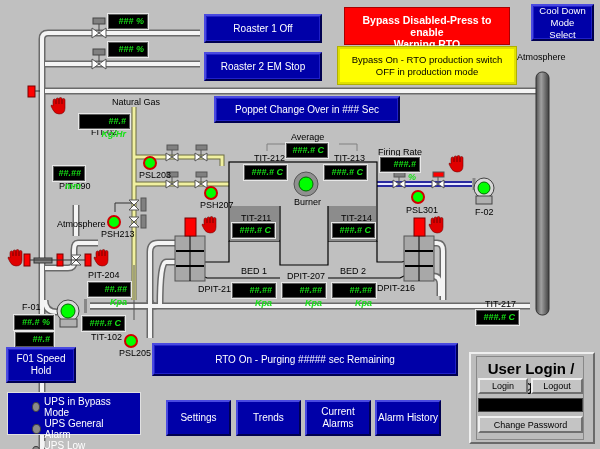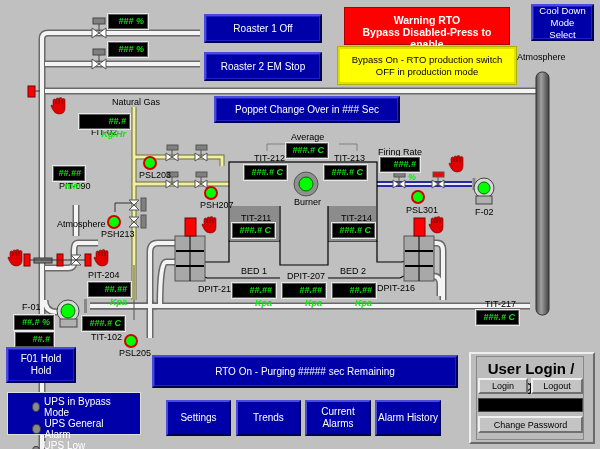--- a/index.html
+++ b/index.html
@@ -205,22 +205,22 @@
       <span>Roaster 1 Off</span>
     </div>
 </div>
 <div class="bbtn" style="left:204px;top:52px;width:118px;height:29px;">
   <div class="in">
       <span>Roaster 2 EM Stop</span>
     </div>
 </div>
 
 <div class="abs" style="left:344px;top:7px;width:166px;height:38px;background:#ff0000;color:#fff;font-weight:bold;font-size:10.5px;text-align:center;line-height:12px;box-sizing:border-box;border:1px solid #a00;padding-top:6px;cursor:pointer;">
+  <div>Bypass Disabled-Press to enable</div>
   <div>Warning RTO</div>
-  <div>Bypass Disabled-Press to enable</div>
 </div>
 
 <div class="abs" style="left:338px;top:47px;width:178px;height:37px;background:#ffff00;color:#000;font-size:9.5px;text-align:center;line-height:12px;box-sizing:border-box;border:2px solid #e0e000;outline:1px solid #b0b000;padding-top:5px;">
   <div>Bypass On - RTO production switch</div>
   <div>OFF in production mode</div>
 </div>
 
 <div class="bbtn" style="left:531px;top:4px;width:63px;height:37px;">
   <div class="in" style="flex-direction:column;font-size:9.5px;">
     <span>Cool Down</span>
@@ -276,26 +276,26 @@
 <div class="lcd" style="left:232px;top:283px;width:44px;">##.## Kpa</div>
 <div class="lcd" style="left:282px;top:283px;width:44px;">##.## Kpa</div>
 <div class="lcd" style="left:332px;top:283px;width:44px;">##.## Kpa</div>
 <div class="lcd" style="left:476px;top:310px;width:43px;">###.# C</div>
 <div class="lcd" style="left:14px;top:315px;width:40px;">##.# %</div>
 <div class="lcd" style="left:15px;top:332px;width:39px;">##.# Amp</div>
 <div class="lcd" style="left:82px;top:316px;width:43px;">###.# C</div>
 
 <div class="bbtn" style="left:6px;top:347px;width:70px;height:36px;">
   <div class="in" style="flex-direction:column;">
-    <span>F01 Hold</span>
+    <span>F01 Speed</span>
     <span>Hold</span>
   </div>
 </div>
 
-<div class="bbtn" style="left:152px;top:343px;width:306px;height:33px;margin-top:12px;">
+<div class="bbtn" style="left:152px;top:343px;width:306px;height:33px;">
   <div class="in">
       <span>RTO On - Purging ##### sec Remaining</span>
     </div>
 </div>
 
 <div class="abs" style="left:7px;top:392px;width:134px;height:43px;background:#0000a8;box-sizing:border-box;border:1px solid #e0e0e0;padding:3px 24px;">
   <div class="status">
       <span class="led"></span>
       <span>UPS in Bypass Mode</span>
     </div>

